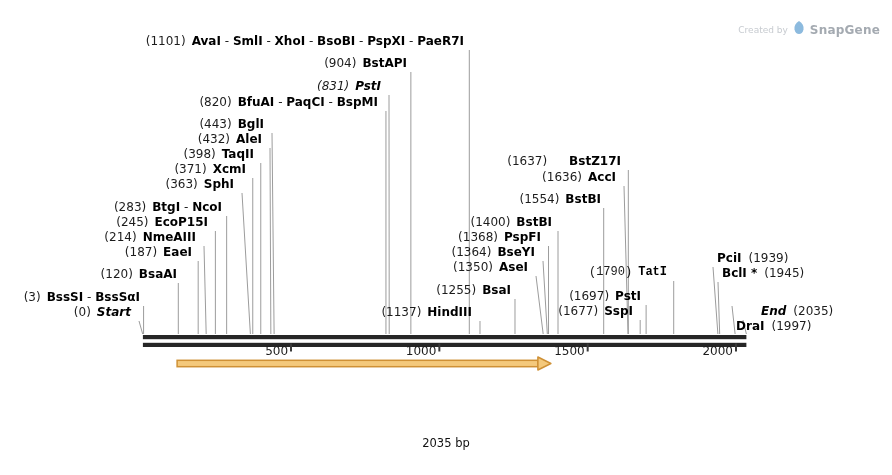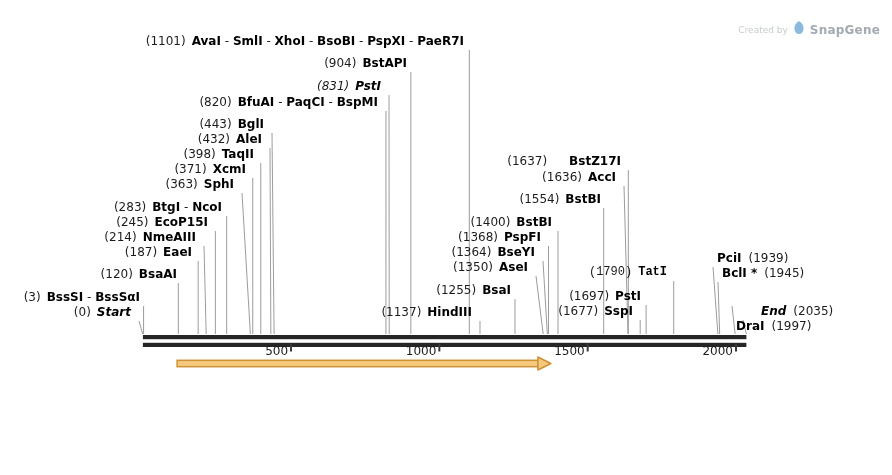--- a/index.html
+++ b/index.html
@@ -109,13 +109,14 @@
   <span class="pre">Created by</span>
   <span class="logo">
     <svg width="12" height="15" viewBox="0 0 12 15" id="logo-svg">
       <path id="logo-path" d="M6 1 C9.5 3 11 6 10.5 9.5 C10 12.5 8 14 6 14 C4 14 2 12.5 1.5 9.5 C1 6 2.5 3 6 1 Z" fill="#8cbade"></path>
     </svg>
   </span>
   <span class="brand">SnapGene</span>
 </div>
 
 <div class="title-wrap">
+  <div class="t2">2035 bp</div>
 </div>
 
 </body></html>

